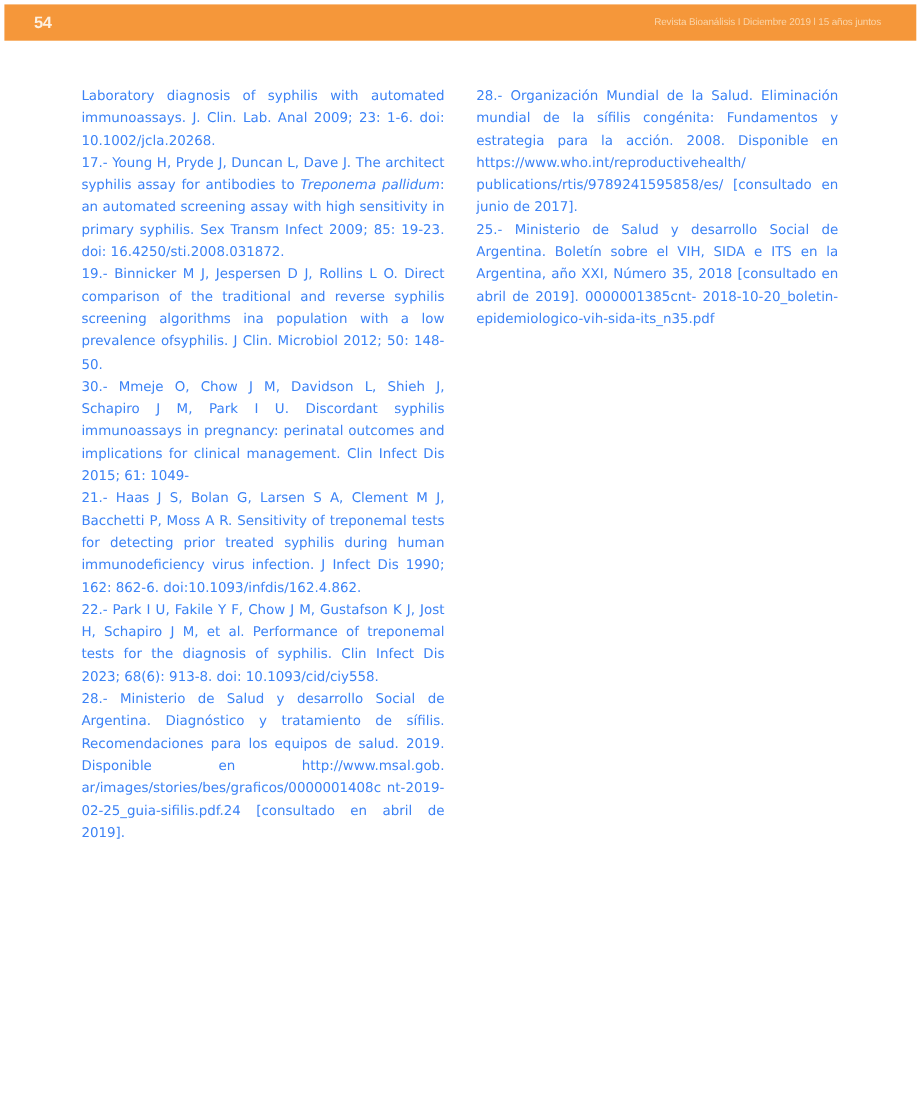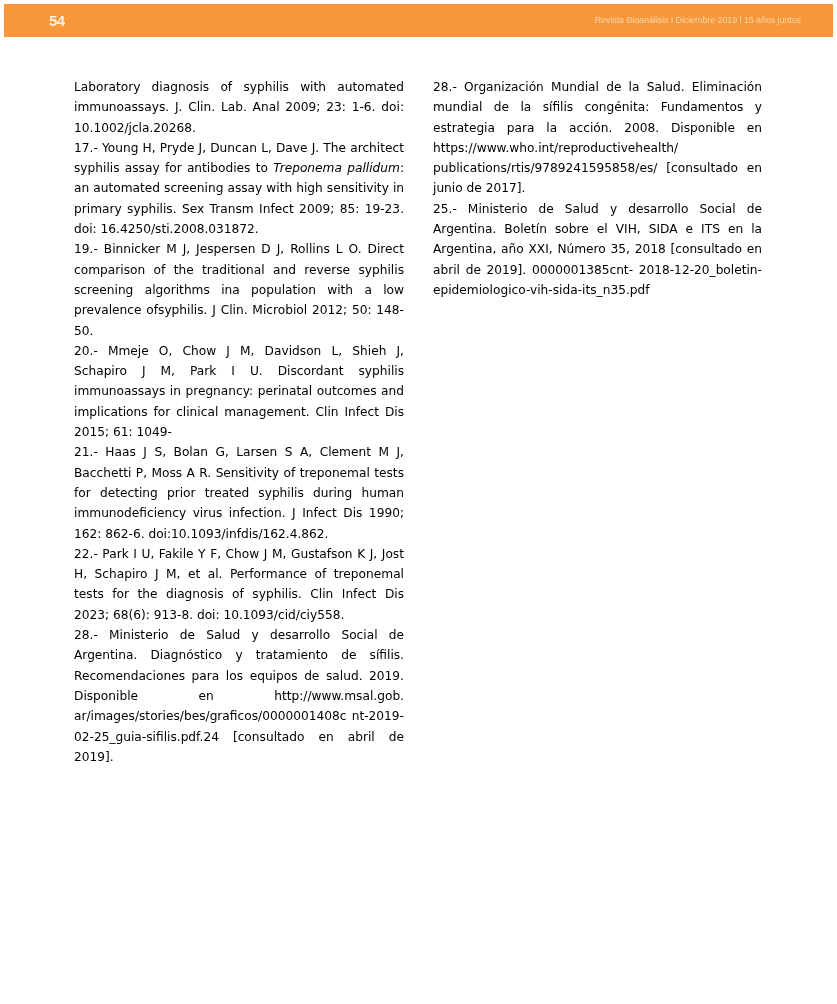--- a/index.html
+++ b/index.html
@@ -18,21 +18,21 @@
   .header-bar {
     position: absolute;
     left: 4px;
     top: 4px;
     width: 829px;
     height: 33px;
     background: #f5973a;
   }
   .page-number {
     position: absolute;
-    left: 45px;
+    left: 27px;
     top: 8px;
     font-family: "Liberation Sans", sans-serif;
     font-weight: bold;
     font-size: 15px;
     color: #fdf0e0;
     letter-spacing: -0.5px;
   }
   .running-head {
     position: absolute;
     right: 32px;
@@ -41,21 +41,21 @@
     font-size: 9px;
     color: #fbd5a8;
     letter-spacing: -0.1px;
   }
   .column {
     position: absolute;
     top: 77px;
     font-family: "DejaVu Sans", sans-serif;
     font-size: 12.2px;
     line-height: 20.3px;
-    color: #000000;
+    color: #3b82f6;
     text-align: justify;
   }
   .col-left {
     left: 74px;
     width: 330px;
   }
   .col-right {
     left: 433px;
     width: 329px;
   }
@@ -80,33 +80,33 @@
   <p class="ref">
     <span>Laboratory diagnosis of syphilis with automated immunoassays. J. Clin. Lab. Anal 2009; 23: 1-6. doi: 10.1002/jcla.20268.</span>
   </p>
   <p class="ref">
     <span>17.-</span><span> Young H, Pryde J, Duncan L, Dave J. The architect syphilis assay for antibodies to </span><span class="it">Treponema pallidum</span><span>: an automated screening assay with high sensitivity in primary syphilis. Sex Transm Infect 2009; 85: 19-23. doi: 16.4250/sti.2008.031872.</span>
   </p>
   <p class="ref">
     <span>19.-</span><span> Binnicker M J, Jespersen D J, Rollins L O. Direct comparison of the traditional and reverse syphilis screening algorithms ina population with a low prevalence ofsyphilis. J Clin. Microbiol 2012; 50: 148-50.</span>
   </p>
   <p class="ref">
-    <span>20.-</span><span> Mmeje O, Chow J M, Davidson L, Shieh J, Schapiro J M, Park I U. Discordant syphilis immunoassays in pregnancy: perinatal outcomes and implications for clinical management. Clin Infect Dis 2015; 61: 1049-</span>
+    <span>30.-</span><span> Mmeje O, Chow J M, Davidson L, Shieh J, Schapiro J M, Park I U. Discordant syphilis immunoassays in pregnancy: perinatal outcomes and implications for clinical management. Clin Infect Dis 2015; 61: 1049-</span>
   </p>
   <p class="ref">
     <span>21.-</span><span>  Haas J S, Bolan G, Larsen S A, Clement M J, Bacchetti P, Moss A R. Sensitivity of treponemal tests for detecting prior treated syphilis during human immunodeficiency virus infection. J Infect Dis 1990; 162: 862-6. doi:10.1093/infdis/162.4.862.</span>
   </p>
   <p class="ref">
     <span>22.-</span><span> Park I U, Fakile Y F, Chow J M, Gustafson K J, Jost H, Schapiro J M, et al. Performance of treponemal tests for the diagnosis of syphilis. Clin Infect Dis 2023; 68(6): 913-8. doi: 10.1093/cid/ciy558.</span>
   </p>
   <p class="ref">
     <span>28.-</span><span> Ministerio de Salud y desarrollo Social de Argentina. Diagnóstico y tratamiento de sífilis. Recomendaciones para los equipos de salud. 2019. Disponible en http://www.msal.gob. ar/images/stories/bes/graficos/0000001408c nt-2019-02-25_guia-sifilis.pdf.24 [consultado en abril de 2019].</span>
   </p>
 </div>
 
 <div class="column col-right">
   <p class="ref">
     <span>28.-</span><span> Organización Mundial de la Salud. Eliminación mundial de la sífilis congénita: Fundamentos y estrategia para la acción. 2008. Disponible en https://www.who.int/reproductivehealth/ publications/rtis/9789241595858/es/ [consultado en junio de 2017].</span>
   </p>
   <p class="ref">
-    <span>25.-</span><span> Ministerio de Salud y desarrollo Social de Argentina. Boletín sobre el VIH, SIDA e ITS en la Argentina, año XXI, Número 35, 2018 [consultado en abril de 2019]. 0000001385cnt- 2018-12-20_boletin-epidemiologico-vih-sida-its_n35.pdf</span>
+    <span>25.-</span><span> Ministerio de Salud y desarrollo Social de Argentina. Boletín sobre el VIH, SIDA e ITS en la Argentina, año XXI, Número 35, 2018 [consultado en abril de 2019]. 0000001385cnt- 2018-10-20_boletin-epidemiologico-vih-sida-its_n35.pdf</span>
   </p>
 </div>
 
 </body></html>

